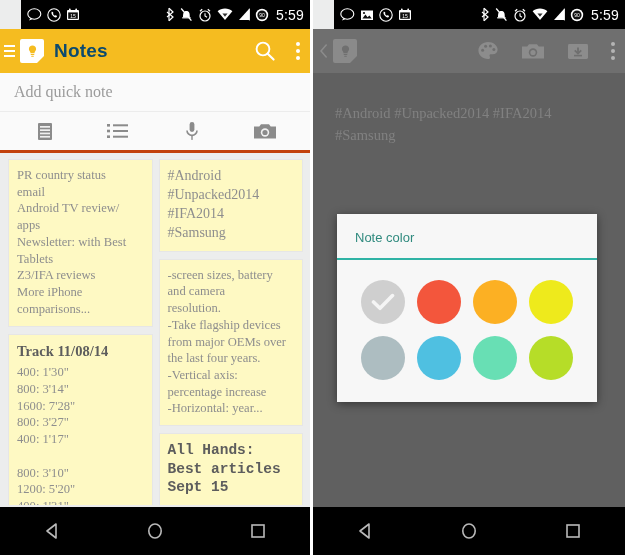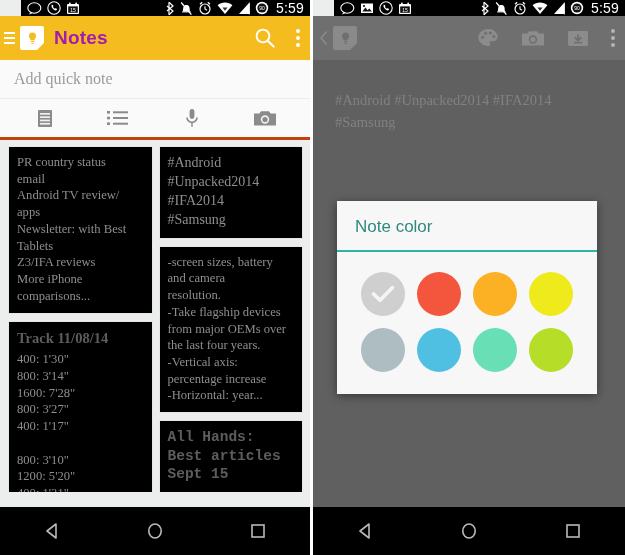--- a/index.html
+++ b/index.html
@@ -3,67 +3,67 @@
 <meta charset="utf-8">
 <style>
   html,body{margin:0;padding:0;background:#fff;}
   body{width:625px;height:555px;overflow:hidden;font-family:"Liberation Serif",serif;}
   .screens{position:relative;width:625px;height:555px;display:flex;}
   .phone{position:relative;width:310px;height:555px;overflow:hidden;background:#eceded;}
   .phone.right{width:312px;margin-left:3px;}
   .gutter{position:absolute;left:310px;top:0;width:3px;height:555px;background:#ffffff;z-index:40;}
 
   
-  .statusbar{height:16px;background:#000;display:flex;align-items:center;padding:0 6px;box-sizing:border-box;color:#fff;margin-left:21px;}
+  .statusbar{height:29px;background:#000;display:flex;align-items:center;padding:0 6px;box-sizing:border-box;color:#fff;margin-left:21px;}
   .sb-left{display:flex;align-items:center;gap:5px;}
   .sb-right{margin-left:auto;display:flex;align-items:center;gap:5px;}
   .sb-ico{display:block;}
   .sb-time{font-family:"Liberation Sans",sans-serif;font-size:14px;color:#fff;letter-spacing:.2px;padding-left:2px;}
 
   
   .appbar{height:44px;background:#f5bc20;display:flex;align-items:center;padding:0 10px 0 4px;box-sizing:border-box;}
   .hamb{width:14px;height:18px;position:relative;flex:0 0 auto;margin-right:2px;}
   .hamb i{position:absolute;left:0;width:11px;height:2px;background:#fff;}
   .hamb i:nth-child(1){top:3px}.hamb i:nth-child(2){top:8px}.hamb i:nth-child(3){top:13px}
   .logo{width:24px;height:24px;background:#fff;border-radius:2px;position:relative;display:flex;align-items:center;justify-content:center;flex:0 0 auto;}
   .logo:after{content:"";position:absolute;right:0;bottom:0;border-left:7px solid transparent;border-bottom:7px solid #f5bc20;}
-  .app-title{font-family:"Liberation Sans",sans-serif;color:#a21caf;font-size:19px;font-weight:bold;margin-left:10px;letter-spacing:.2px;}
+  .app-title{font-family:"Liberation Sans",sans-serif;color:#0c4a6e;font-size:19px;font-weight:bold;margin-left:10px;letter-spacing:.2px;}
   .bar-actions{margin-left:auto;display:flex;align-items:center;gap:20px;}
   .kebab{width:4px;height:18px;display:flex;flex-direction:column;justify-content:space-between;}
   .kebab i{width:4px;height:4px;background:#fff;border-radius:50%;display:block;}
 
   
   .quicknote{background:#fafafa;border-bottom:3px solid #c2410c;}
   .qn-input{height:38px;display:flex;align-items:center;padding:0 14px;font-size:16px;color:#9b9b9b;border-bottom:1px solid #ececec;}
   .qn-actions{height:38px;display:flex;align-items:center;justify-content:space-around;padding:0 8px;}
   .qn-btn{display:flex;align-items:center;justify-content:center;width:46px;height:30px;}
 
   
   .grid{display:flex;gap:6px;padding:6px 7px 0 8px;box-sizing:border-box;height:352px;overflow:hidden;}
   .col{flex:1;display:flex;flex-direction:column;gap:7px;min-width:0;}
-  .card{background:#000000;border:1px solid #e6e6e6;padding:7px 8px 8px 8px;box-sizing:border-box;}
+  .card{background:#fef9c3;border:1px solid #e6e6e6;padding:7px 8px 8px 8px;box-sizing:border-box;}
   .card-title{font-size:14.5px;font-weight:bold;color:#5d5d5d;line-height:1.28;margin-bottom:4px;font-family:"Liberation Serif",serif;}
   .card-body{font-size:12.6px;color:#8e8e8e;line-height:1.33;white-space:pre-wrap;font-family:"Liberation Serif",serif;}
   .card-body.big{font-size:14px;line-height:1.35;}
   .card.titleonly .card-title{margin-bottom:0;font-family:Liberation Mono, monospace;}
 
   
   .r-appbar{height:44px;background:#6f6f6f;display:flex;align-items:center;padding:0 10px 0 5px;box-sizing:border-box;}
   .r-back{width:12px;height:16px;flex:0 0 auto;margin-right:3px;}
   .r-logo{width:24px;height:24px;background:#8a8a8a;border-radius:2px;position:relative;display:flex;align-items:center;justify-content:center;flex:0 0 auto;}
   .r-logo:after{content:"";position:absolute;right:0;bottom:0;border-left:7px solid transparent;border-bottom:7px solid #6f6f6f;}
   .r-actions{margin-left:auto;display:flex;align-items:center;gap:22px;}
   .kebab.grey i{background:#b4b4b4;}
   .r-body{background:#606060;height:483px;position:relative;}
   .r-note-text{padding:30px 22px 0 22px;font-size:14.5px;color:#818181;line-height:1.5;font-family:"Liberation Serif",serif;}
 
   
   .scrim{position:absolute;inset:0;background:rgba(0,0,0,0.0);}
   .dialog{position:absolute;left:24px;top:141px;width:260px;background:#f7f7f7;box-shadow:0 2px 9px rgba(0,0,0,.45);}
-  .dlg-title{font-family:"Liberation Sans",sans-serif;font-size:17px;color:#2f8a7e;padding:16px 18px 13px 18px;}
+  .dlg-title{font-family:"Liberation Sans",sans-serif;font-size:13px;color:#2f8a7e;padding:16px 18px 13px 18px;}
   .dlg-rule{height:2px;background:#2fb3a5;}
   .dlg-body{padding:20px 18px 22px 18px;}
   .swatch-row{display:flex;justify-content:center;gap:12px;margin-bottom:12px;}
   .swatch-row:last-child{margin-bottom:0;}
   .swatch{width:44px;height:44px;border-radius:50%;display:flex;align-items:center;justify-content:center;}
 
   
   .navbar{position:absolute;left:0;bottom:0;width:100%;height:48px;background:#000;display:flex;align-items:center;justify-content:space-around;}
   .nav-btn{display:flex;align-items:center;justify-content:center;width:54px;height:34px;}
 </style>

